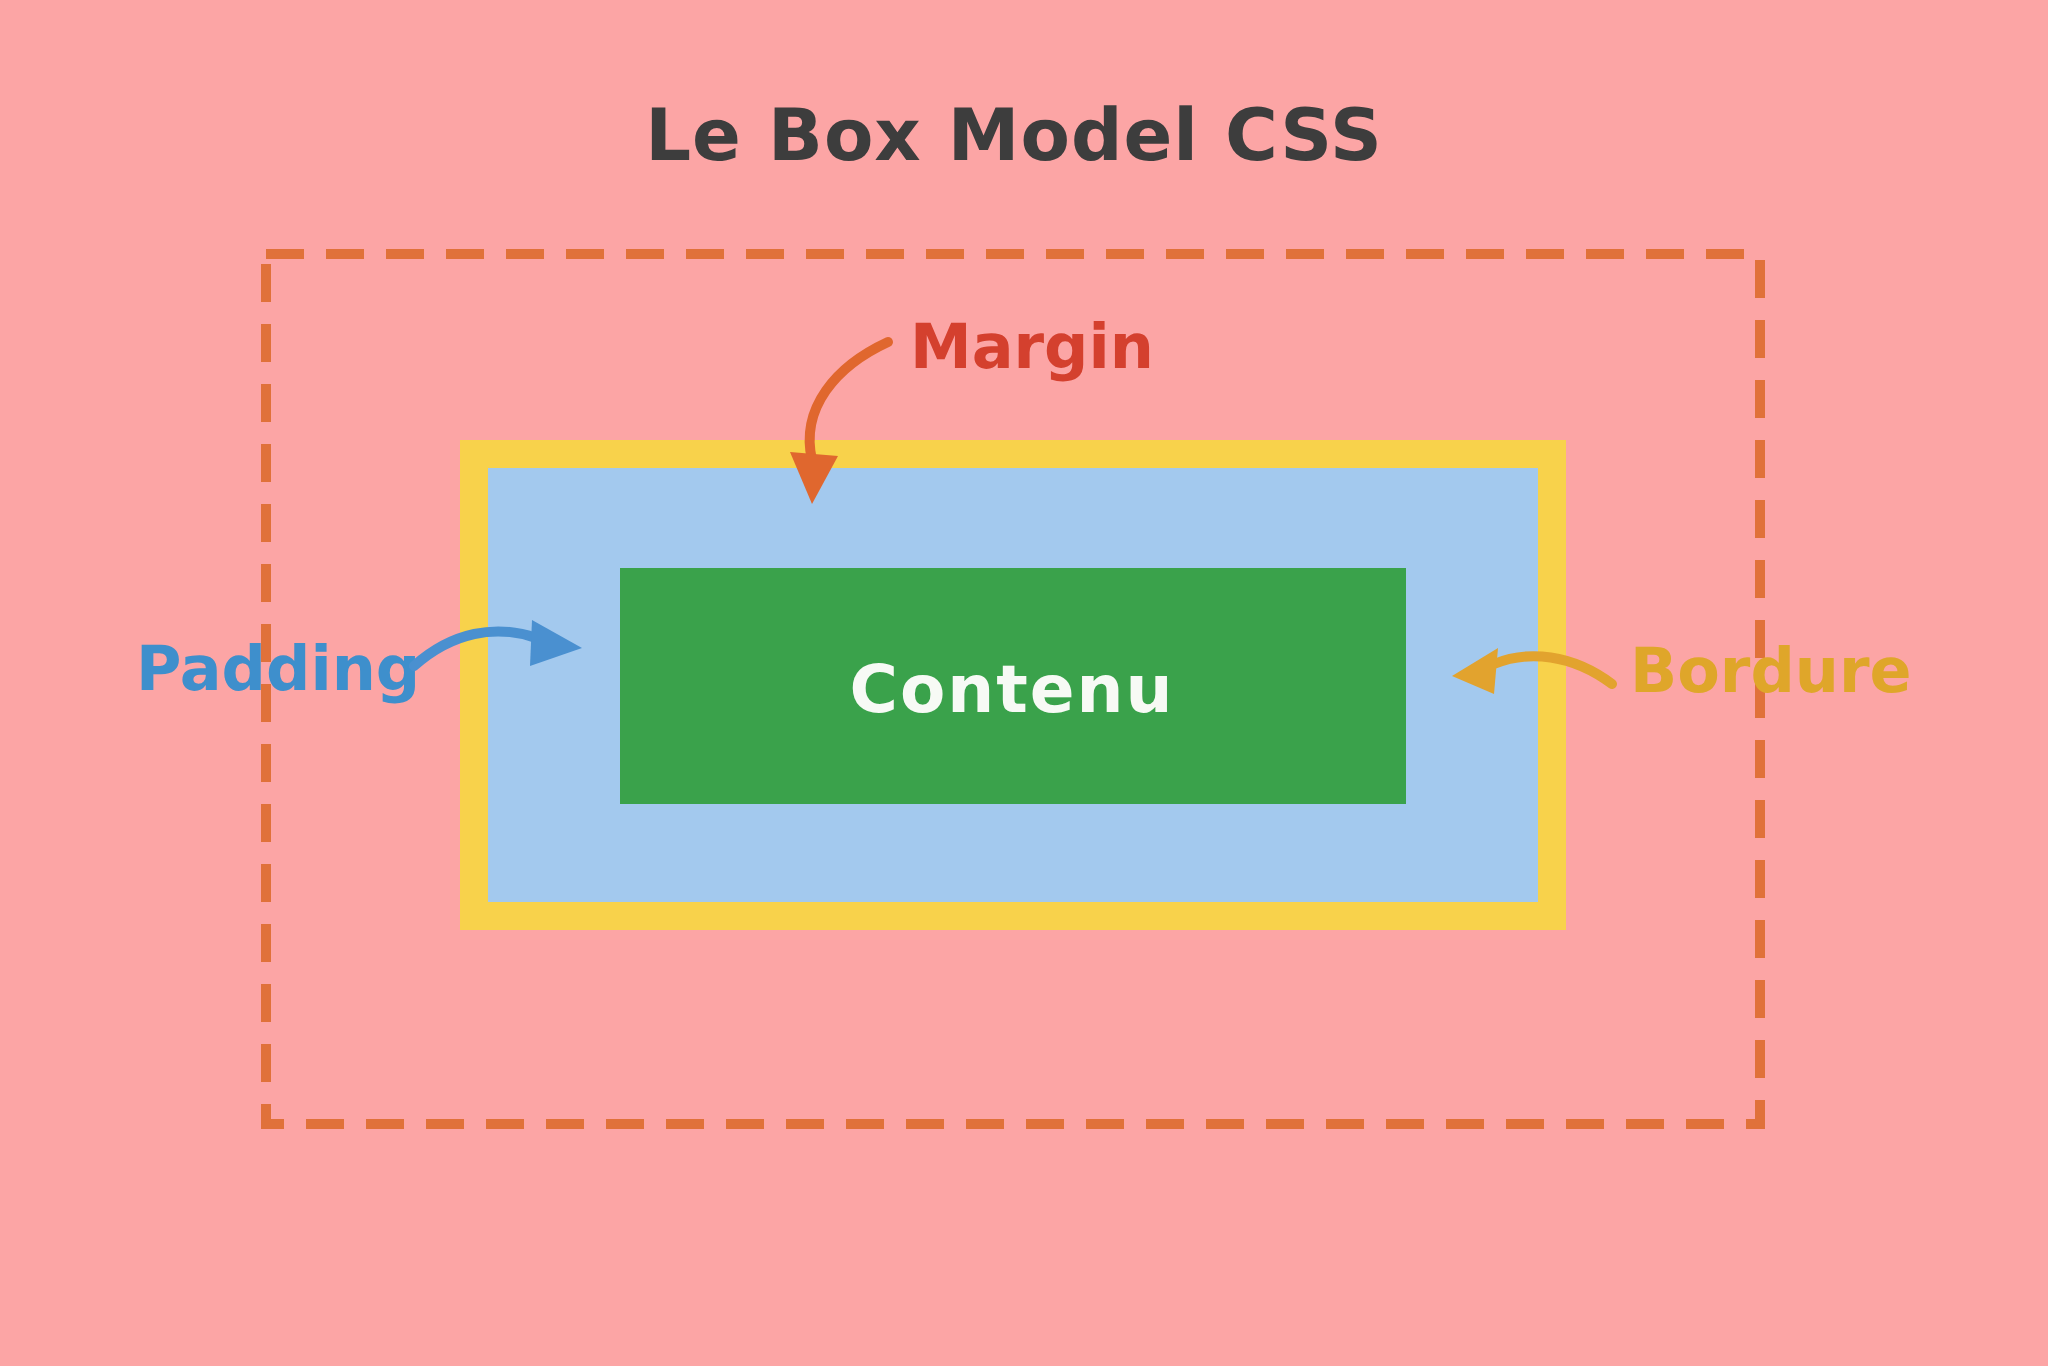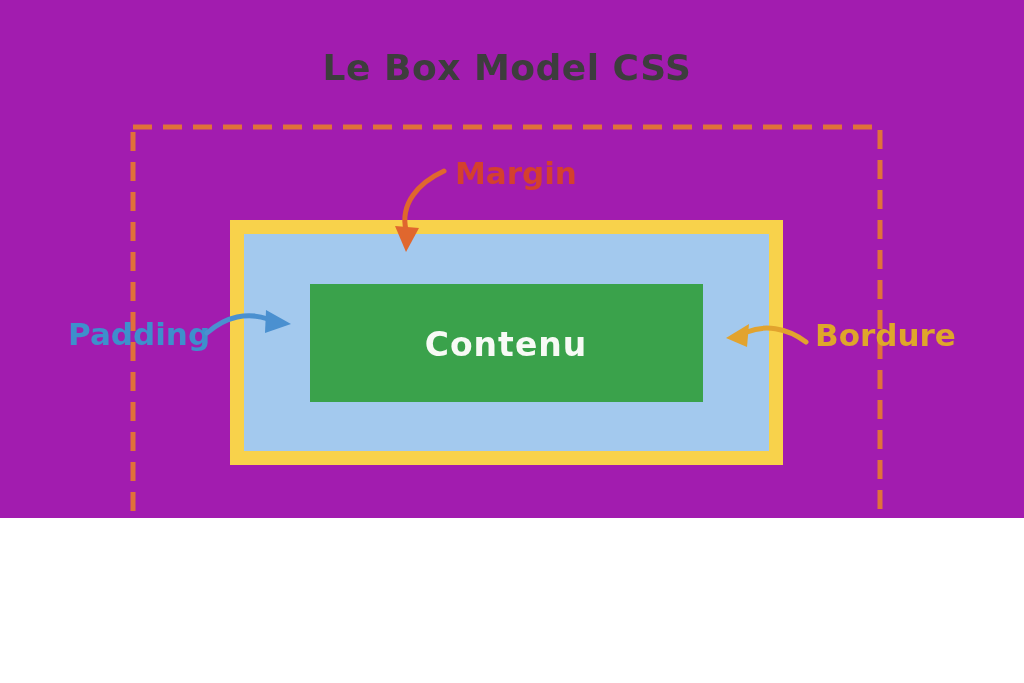--- a/index.html
+++ b/index.html
@@ -3,22 +3,22 @@
 <meta charset="utf-8">
 <style>
   html, body {
     margin: 0;
     padding: 0;
     background: #ffffff;
   }
   .stage {
     position: relative;
     width: 1024px;
-    height: 518px;
-    background: #a21caf;
+    height: 683px;
+    background: #fca5a5;
     overflow: hidden;
     font-family: "DejaVu Sans", "Liberation Sans", sans-serif;
   }
   svg.diagram {
     position: absolute;
     left: 0;
     top: 0;
     width: 1024px;
     height: 683px;
   }

